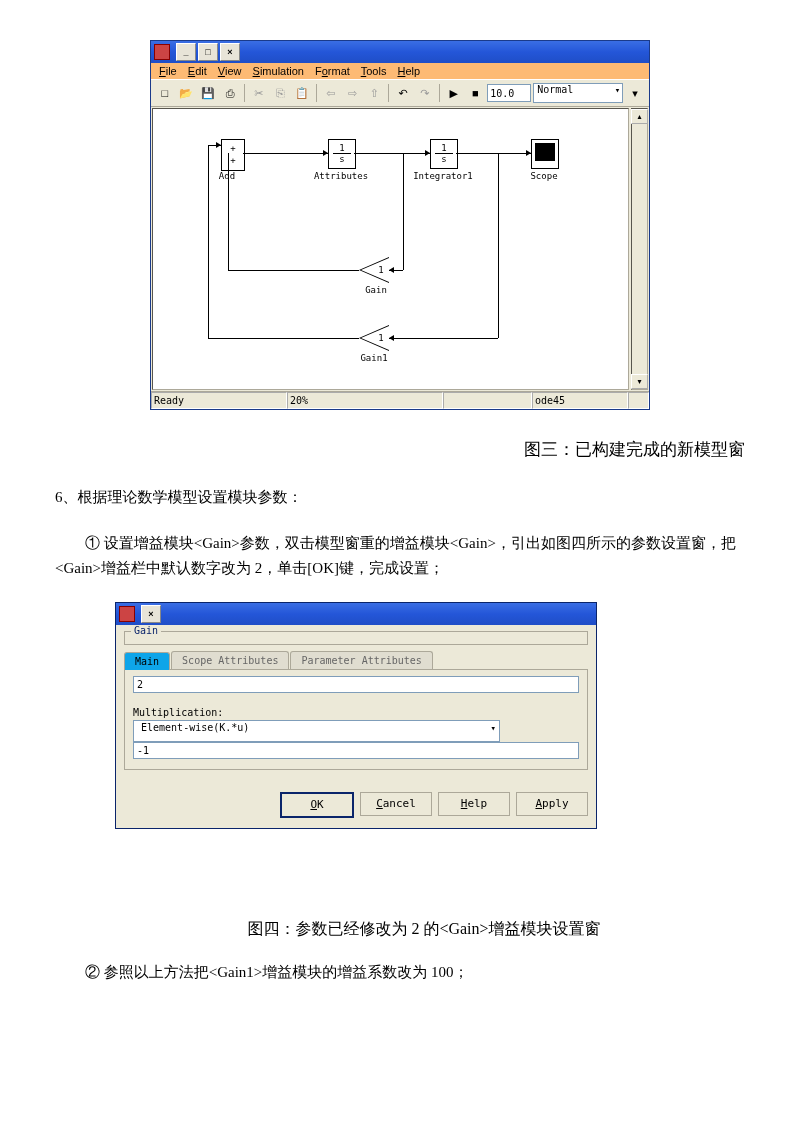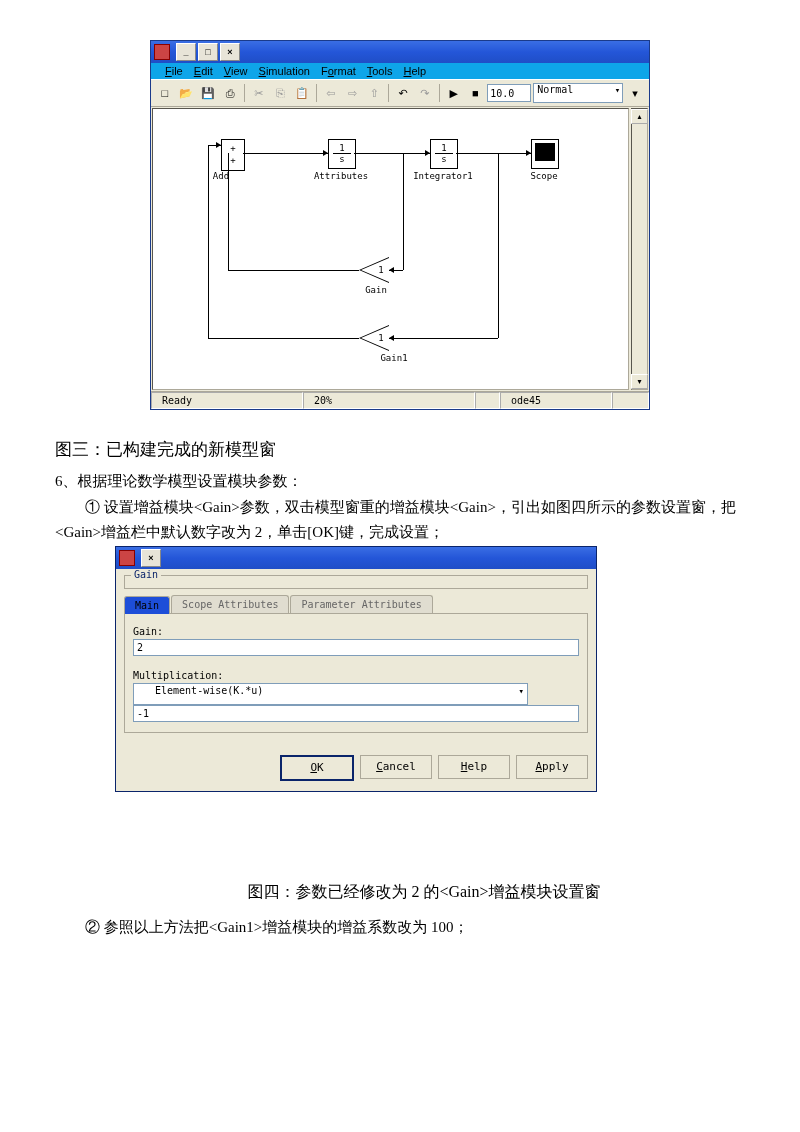--- a/index.html
+++ b/index.html
@@ -1,63 +1,63 @@
 <!DOCTYPE html>
 <html><head>
 <meta charset="utf-8">
 <style>
 body{margin:0;background:#fff;font-family:"SimSun","宋体",serif;font-size:15px;color:#000;width:800px;padding:40px 55px 40px 55px;box-sizing:border-box}
-.caption{text-align:left;font-size:17px;margin:28px 0 8px}
-.para{line-height:1.7;margin:0 0;text-indent:2em}
+.caption{text-align:right;font-size:17px;margin:28px 0 24px}
+.para{line-height:1.7;margin:20px 0;text-indent:2em}
 .no-indent{text-indent:0}
 
 
 .win{border:1px solid #1a3a8a;background:#ece9d8;font-family:Tahoma,sans-serif;font-size:11px;margin:0 auto;position:relative}
 .titlebar{background:linear-gradient(to bottom,#3a6ee4 0%,#2456d8 50%,#1f4ec7 100%);color:#fff;display:flex;align-items:center;height:22px;padding:0 3px}
 .tb-icon{width:14px;height:14px;background:#c44;margin-right:4px;border:1px solid #800}
 .tb-title{flex:1;font-weight:bold;font-family:"Courier New",monospace;font-size:12px}
 .tb-btn{width:18px;height:16px;background:#e8e4d8;border:1px solid #fff;border-right-color:#888;border-bottom-color:#888;margin-left:2px;display:flex;align-items:center;justify-content:center;font-size:9px;font-weight:bold;color:#000}
-.menubar{background:#0ea5e9;padding:2px 14px;font-size:11px}
+.menubar{background:#fdba74;padding:2px 8px;font-size:11px}
 .menubar span{margin-right:8px}
 .menubar span u{text-decoration:underline}
 .toolbar{background:#ece9d8;border-top:1px solid #fff;border-bottom:1px solid #aca899;padding:3px 4px;display:flex;align-items:center;gap:2px}
 .tbtn{width:18px;height:18px;border:1px solid transparent;display:flex;align-items:center;justify-content:center;font-size:11px}
 .tsep{width:1px;height:18px;background:#aca899;margin:0 2px}
 .stopt{width:38px;height:16px;border:1px solid #7f9db9;background:#fff;font-size:10px;padding:0 2px;font-family:monospace}
 .dropdown{height:18px;border:1px solid #7f9db9;background:#fff;font-size:10px;padding:0 14px 0 3px;position:relative;font-family:monospace}
 .dropdown:after{content:"▾";position:absolute;right:2px;top:1px;font-size:9px}
 
 
 .canvas-wrap{display:flex}
 .canvas{background:#fff;border:1px inset #aca899;height:280px;flex:1;position:relative;margin:1px}
 .vscroll{width:15px;background:#ece9d8;border:1px inset #aca899;margin:1px;display:flex;flex-direction:column;justify-content:space-between;align-items:center;font-size:8px}
 .vscroll div{height:13px;width:100%;background:#ece9d8;border:1px outset #fff;display:flex;align-items:center;justify-content:center}
 .statusbar{display:flex;border-top:1px solid #aca899;font-size:10px;font-family:monospace}
-.statusbar div{padding:2px 10px;border:1px inset #fff}
+.statusbar div{padding:2px 2px;border:1px inset #fff}
 
 
 .blk{position:absolute;border:1px solid #000;background:#fff;font-size:9px;font-family:monospace;text-align:center}
 .lbl{position:absolute;font-size:9px;font-family:monospace;text-align:center}
 .line{position:absolute;background:#000}
 .lineh{height:1px}.linev{width:1px}
 .arr-r{position:absolute;width:0;height:0;border-top:3px solid transparent;border-bottom:3px solid transparent;border-left:5px solid #000}
 .arr-l{position:absolute;width:0;height:0;border-top:3px solid transparent;border-bottom:3px solid transparent;border-right:5px solid #000}
 
 
 .dlg{width:480px;border:1px solid #0a246a}
 .dlg .body{padding:6px 8px 10px;background:#ece9d8}
 .grp{border:1px solid #aca899;padding:4px 6px 8px;margin-bottom:6px;font-family:monospace;font-size:10px;position:relative}
 .grp-title{position:absolute;top:-7px;left:6px;background:#ece9d8;padding:0 3px;color:#0a246a}
 .tabs{display:flex;border-bottom:1px solid #aca899;font-size:10px;font-family:monospace}
 .tab{padding:3px 10px;border:1px solid #aca899;border-bottom:none;background:#ece9d8;border-top-left-radius:3px;border-top-right-radius:3px;margin-right:1px}
-.tab.active{background:#1d4ed8;position:relative;top:1px}
+.tab.active{background:#0ea5e9;position:relative;top:1px}
 .tab.inactive{background:#e0ddd0;color:#666}
 .field-lbl{font-size:10px;font-family:monospace;margin:6px 0 2px}
 .txtinput{width:100%;border:1px solid #7f9db9;background:#fff;padding:1px 3px;font-size:10px;font-family:monospace;box-sizing:border-box;height:17px}
-.selinput{border:1px solid #7f9db9;background:#fff;padding:1px 21px;font-size:10px;font-family:monospace;height:18px;display:inline-block;position:relative;width:calc(100% - 95px);vertical-align:middle}
+.selinput{border:1px solid #7f9db9;background:#fff;padding:1px 7px;font-size:10px;font-family:monospace;height:18px;display:inline-block;position:relative;width:calc(100% - 95px);vertical-align:middle}
 .selinput:after{content:"▾";position:absolute;right:3px;top:2px;font-size:9px}
 .btnrow{display:flex;justify-content:flex-end;gap:6px;margin-top:22px}
 .dlgbtn{width:70px;height:22px;border:1px solid #aca899;background:#ece9d8;font-size:11px;font-family:monospace;display:flex;align-items:center;justify-content:center}
 .dlgbtn.default{border:2px solid #0a246a}
 </style>
 </head>
 <body>
 
 <div class="win" style="width:498px">
   <div class="titlebar">
@@ -95,21 +95,21 @@
     <div class="tbtn">▶</div>
     <div class="tbtn">■</div>
     <input class="stopt" value="10.0" style="">
     <div class="dropdown" style="width:72px"><span>Normal</span></div>
     <div class="tbtn">▾</div>
   </div>
   <div class="canvas-wrap">
     <div class="canvas">
 
       <div class="blk" style="left:68px;top:30px;width:22px;height:28px;line-height:12px;padding-top:2px">+<br>+</div>
-      <div class="lbl" style="left:51px;top:62px;width:34px">Add</div>
+      <div class="lbl" style="left:57px;top:62px;width:34px">Add</div>
 
       <div class="blk" style="left:175px;top:30px;width:26px;height:28px">
         <div style="border-bottom:1px solid #000;margin:3px 4px 0">1</div>
         <div style="margin:0 4px 3px">s</div>
       </div>
       <div class="lbl" style="left:160px;top:62px;width:56px">Attributes</div>
 
       <div class="blk" style="left:277px;top:30px;width:26px;height:28px">
         <div style="border-bottom:1px solid #000;margin:3px 4px 0">1</div>
         <div style="margin:0 4px 3px">s</div>
@@ -122,21 +122,21 @@
       <div class="lbl" style="left:370px;top:62px;width:42px">Scope</div>
 
       <div style="position:absolute;left:206px;top:148px;width:0;height:0;border-top:13px solid transparent;border-bottom:13px solid transparent;border-right:30px solid #000"></div>
       <div style="position:absolute;left:208px;top:149px;width:0;height:0;border-top:12px solid transparent;border-bottom:12px solid transparent;border-right:28px solid #fff"></div>
       <div class="lbl" style="left:222px;top:156px;width:12px">1</div>
       <div class="lbl" style="left:208px;top:176px;width:30px">Gain</div>
 
       <div style="position:absolute;left:206px;top:216px;width:0;height:0;border-top:13px solid transparent;border-bottom:13px solid transparent;border-right:30px solid #000"></div>
       <div style="position:absolute;left:208px;top:217px;width:0;height:0;border-top:12px solid transparent;border-bottom:12px solid transparent;border-right:28px solid #fff"></div>
       <div class="lbl" style="left:222px;top:224px;width:12px">1</div>
-      <div class="lbl" style="left:223px;top:244px;width:36px">Gain1</div>
+      <div class="lbl" style="left:203px;top:244px;width:36px">Gain1</div>
 
       <div class="line lineh" style="left:90px;top:44px;width:85px"></div>
         <div class="arr-r" style="left:170px;top:41px"></div>
       <div class="line lineh" style="left:201px;top:44px;width:76px"></div>
         <div class="arr-r" style="left:272px;top:41px"></div>
       <div class="line lineh" style="left:303px;top:44px;width:75px"></div>
         <div class="arr-r" style="left:373px;top:41px"></div>
 
       <div class="line linev" style="left:250px;top:44px;height:117px"></div>
       <div class="line lineh" style="left:236px;top:161px;width:14px"></div>
@@ -179,21 +179,20 @@
   <div class="body">
     <div class="grp">
       <span class="grp-title">Gain</span>
     </div>
     <div class="tabs">
       <div class="tab active">Main</div>
       <div class="tab inactive">Scope Attributes</div>
       <div class="tab inactive">Parameter Attributes</div>
     </div>
     <div style="border:1px solid #aca899;border-top:none;padding:6px 8px 10px">
-      <div class="field-lbl">Gain:</div>
       <input class="txtinput" value="2" style="">
       <div style="margin-top:8px">
         <span class="field-lbl" style="display:inline-block;width:88px">Multiplication:</span>
         <span class="selinput"><span>Element-wise(K.*u)</span></span>
       </div>
       <input class="txtinput" value="-1" style="">
     </div>
     <div class="btnrow">
       <div class="dlgbtn default"><u>O</u>K</div>
       <div class="dlgbtn"><u>C</u>ancel</div>

